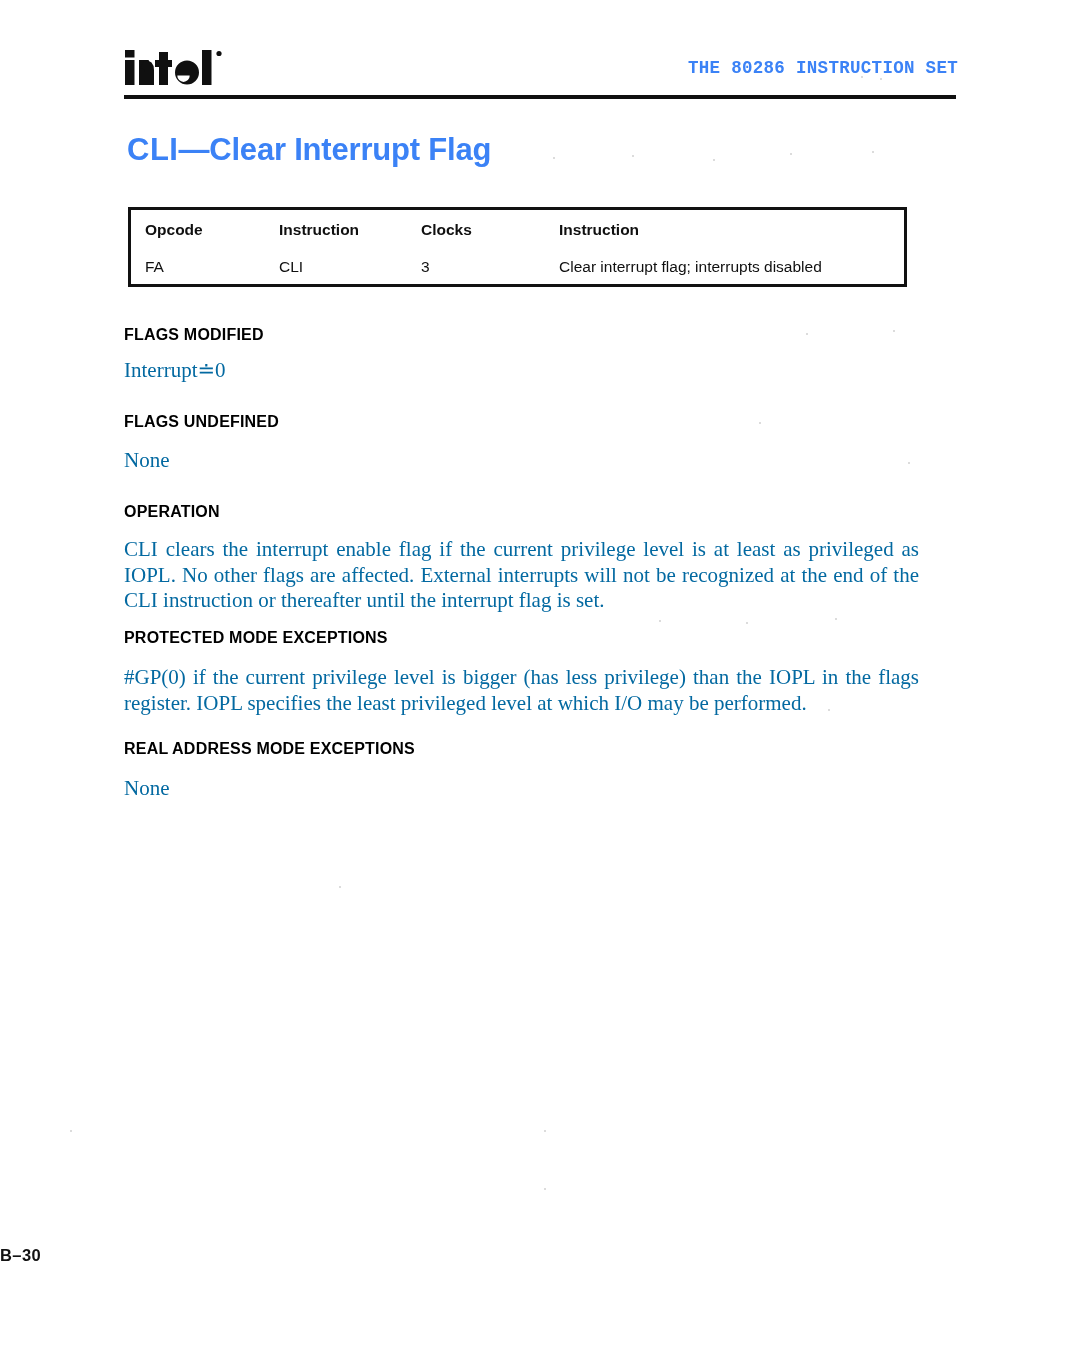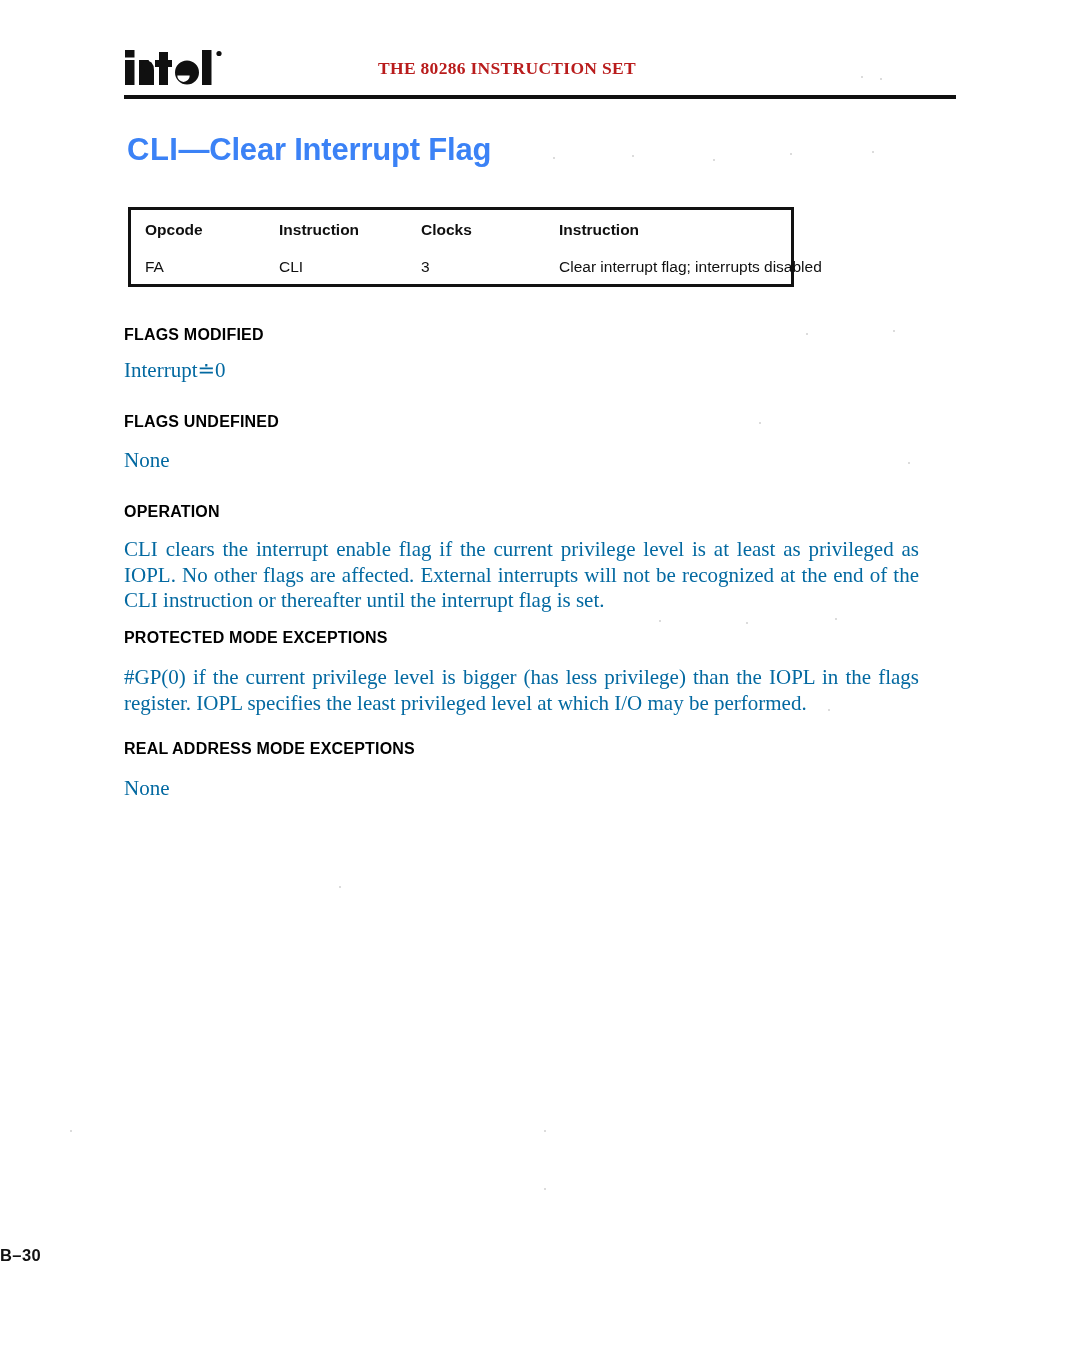--- a/index.html
+++ b/index.html
@@ -37,26 +37,26 @@
     width: 130px;
     height: 46px;
   }
   .intel-logo svg { display: block; }
 
   .running-head {
     position: absolute;
     left: 255px;
     top: 14px;
     width: 580px;
-    text-align: left;
-    font-family: Liberation Serif, serif;
+    text-align: right;
+    font-family: Liberation Mono, monospace;
     font-weight: bold;
     font-size: 17.5px;
     letter-spacing: 0.3px;
-    color: #b91c1c;
+    color: #3b82f6;
   }
 
   .header-rule {
     position: absolute;
     left: 124px;
     top: 95px;
     width: 832px;
     height: 4px;
     background: #101010;
   }
@@ -73,21 +73,21 @@
     white-space: nowrap;
     color: #3b82f6;
   }
   .page-title .mnemonic { letter-spacing: 0.5px; }
 
   
   .opcode-table {
     position: absolute;
     left: 128px;
     top: 207px;
-    width: 666px;
+    width: 779px;
     height: 80px;
     border: 3px solid #111111;
     box-sizing: border-box;
     background: #ffffff;
   }
   .tbl-row {
     position: absolute;
     left: 0;
     width: 100%;
     height: 26px;

